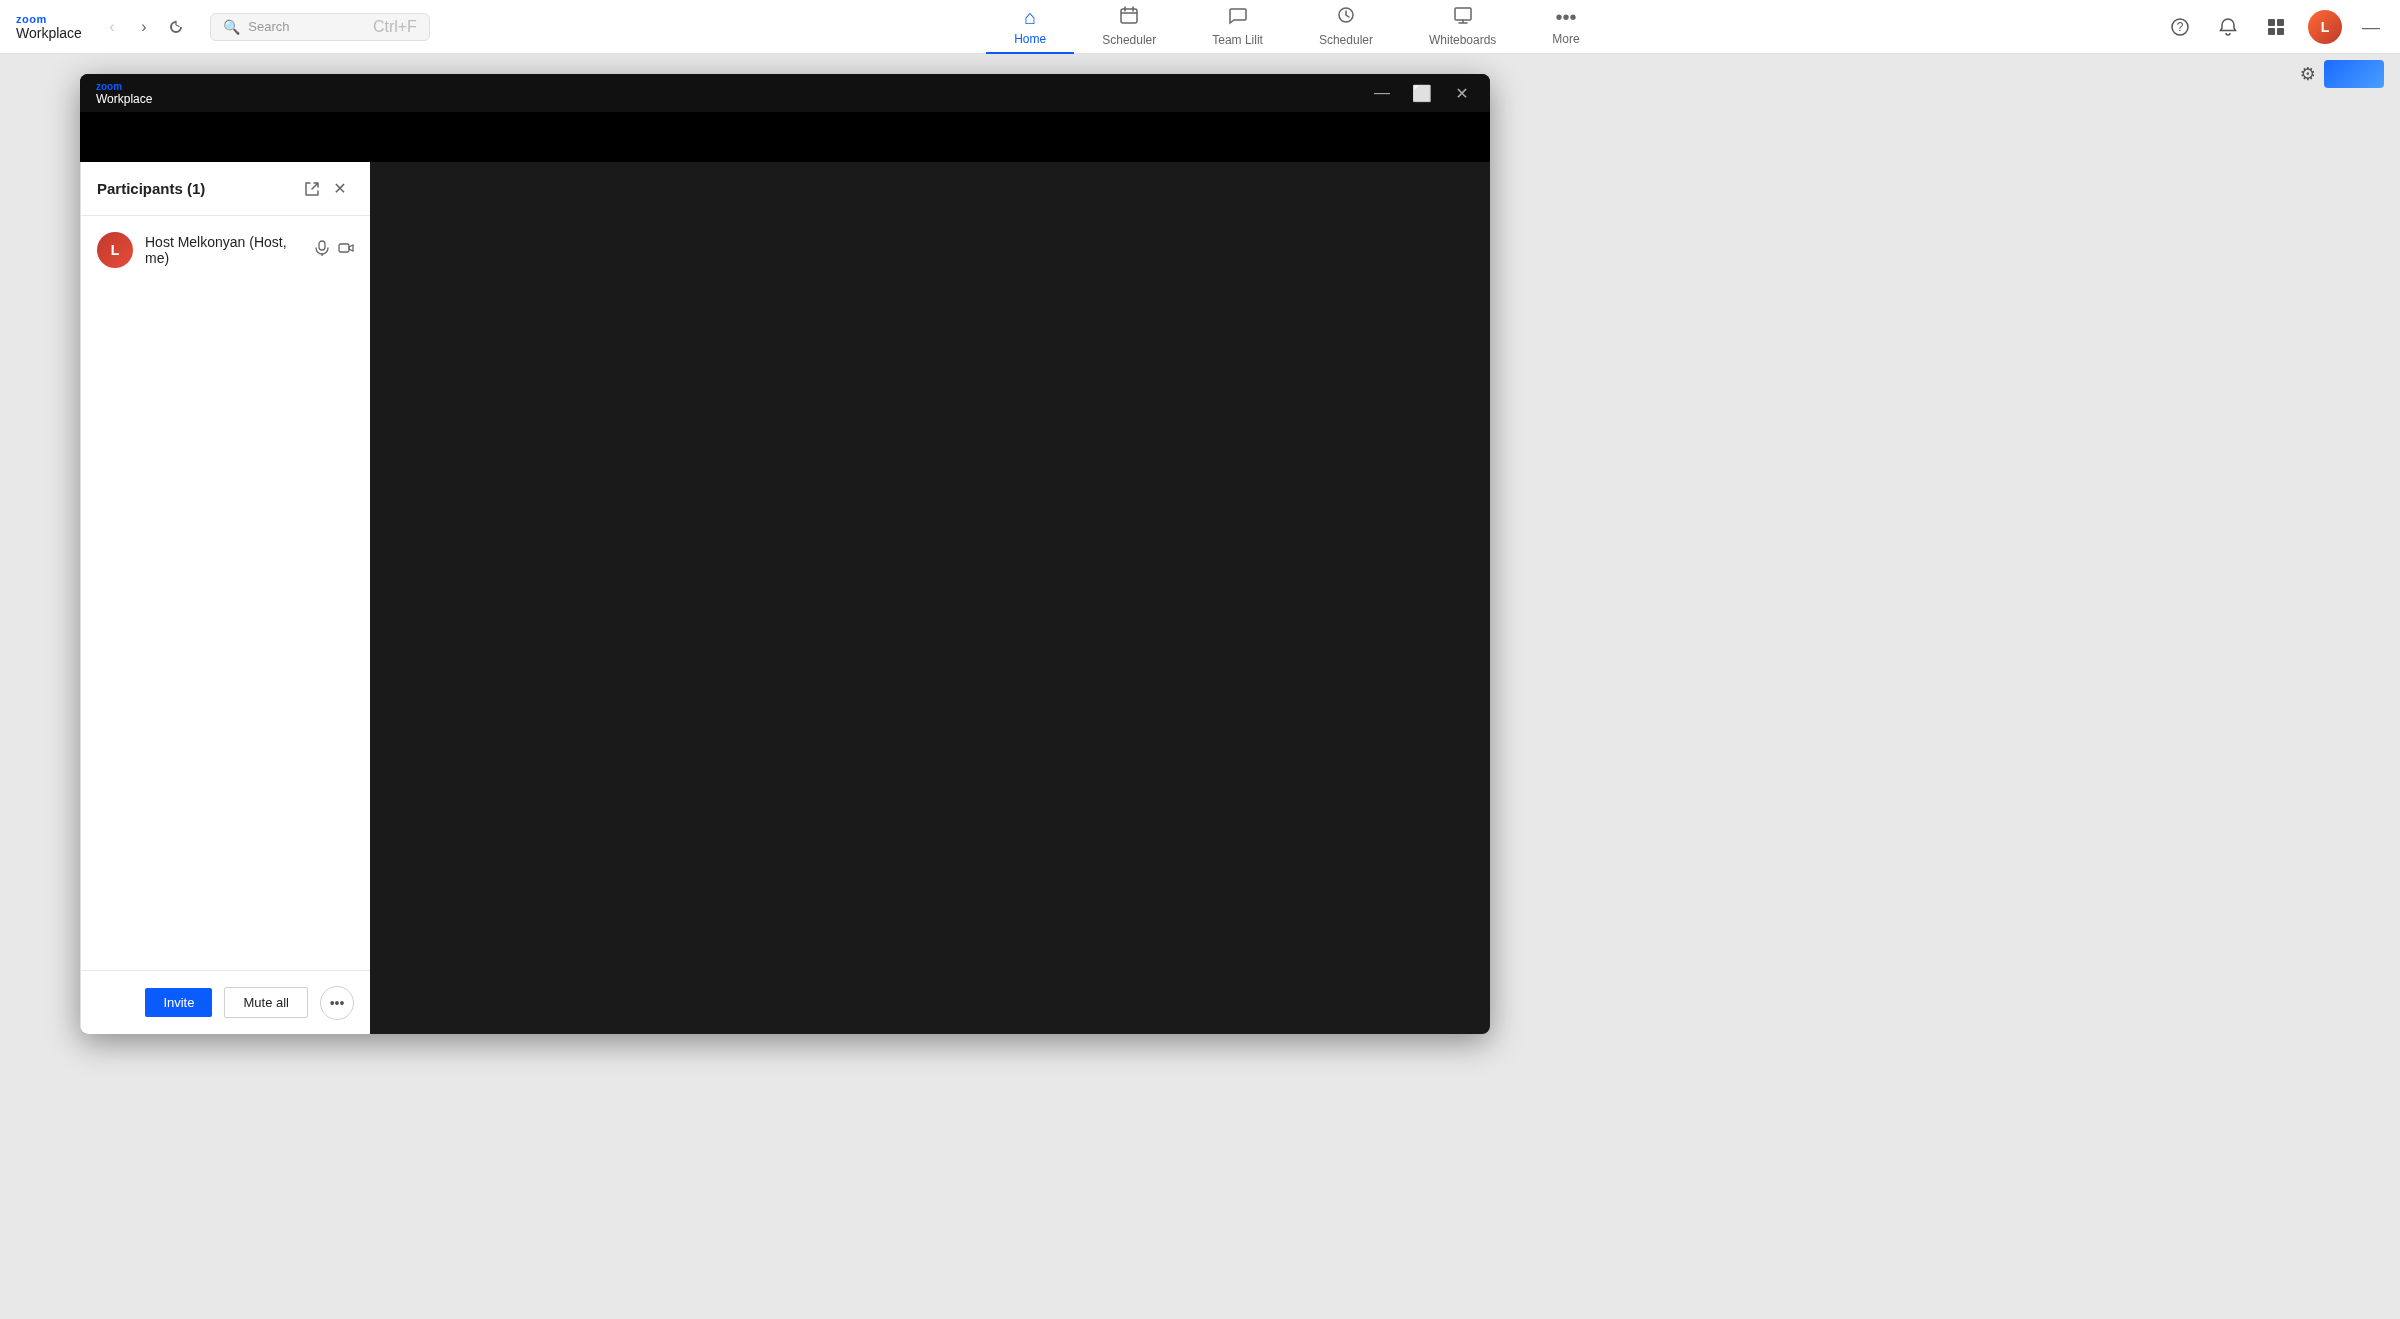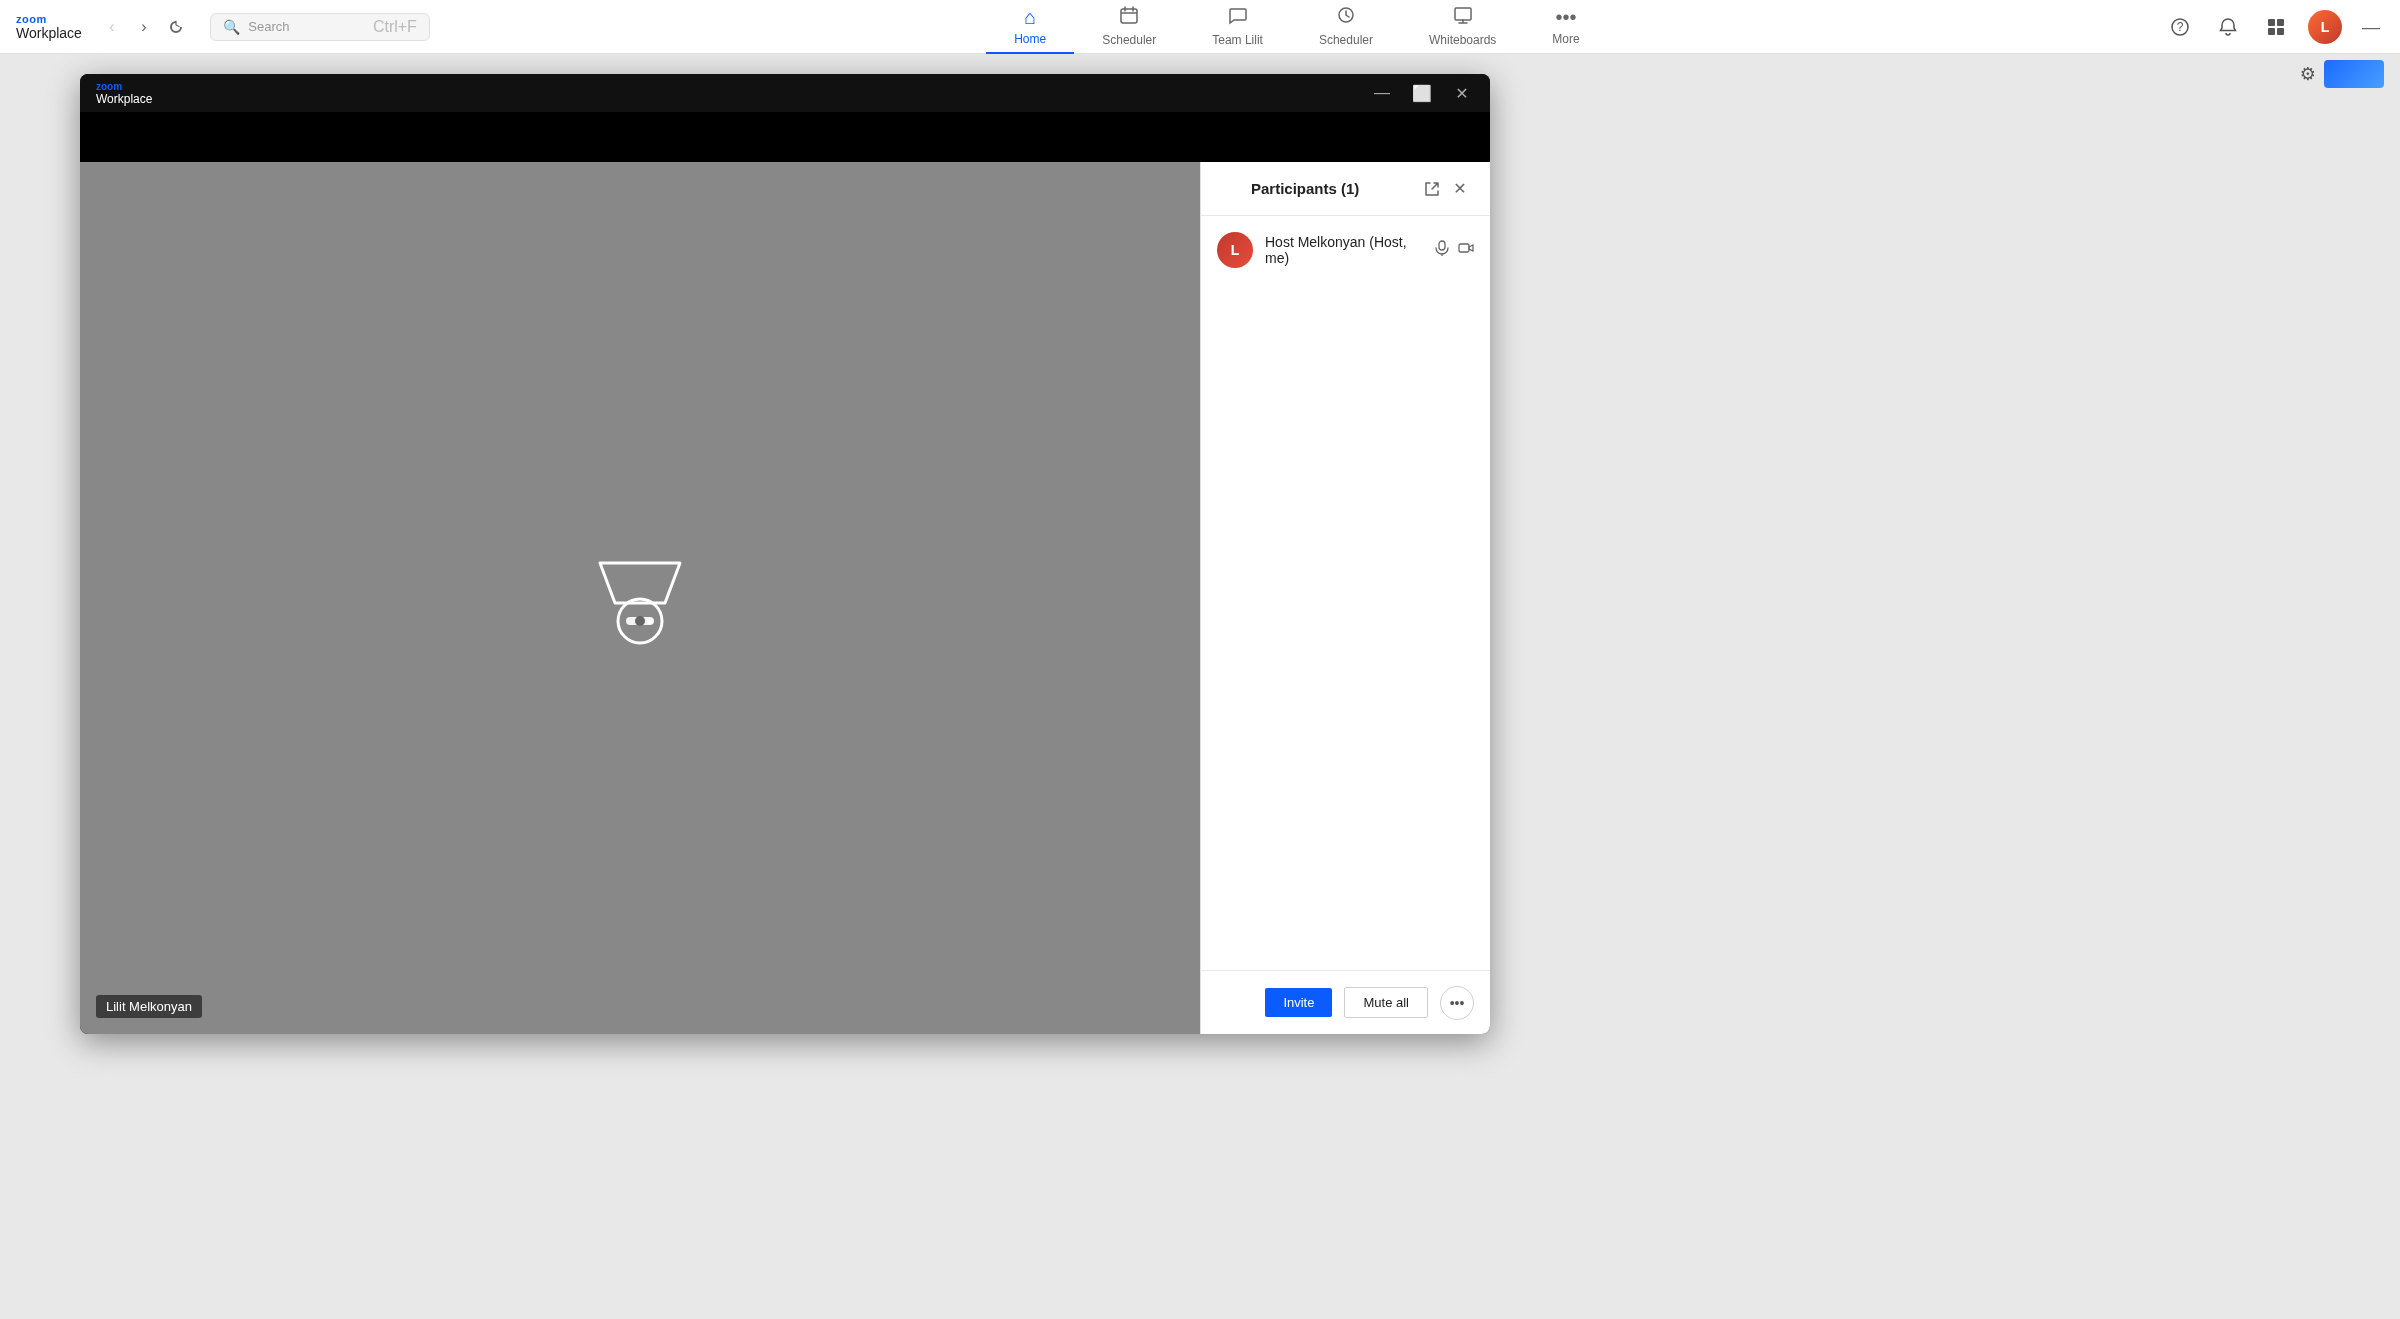--- a/index.html
+++ b/index.html
@@ -281,21 +281,20 @@
       align-items: center;
       padding: 0 16px;
       border-bottom: 1px solid #e8e8e8;
       position: relative;
     }
     .panel-title {
       font-size: 15px;
       font-weight: 600;
       color: #222;
       flex: 1;
-      margin-left: 34px;
     }
     .panel-ctrl {
       color: #666;
       font-size: 16px;
       cursor: pointer;
       width: 28px;
       height: 28px;
       display: flex;
       align-items: center;
       justify-content: center;
@@ -511,37 +510,20 @@
         <div class="m-ctrl">—</div>
         <div class="m-ctrl">⬜</div>
         <div class="m-ctrl">✕</div>
       </div>
     </div>
 
     <div class="meeting-header-bar"></div>
 
     <div class="meeting-body">
 
-      <div class="video-area">
-
-        <div class="camera-icon">
-          <svg class="camera-svg" viewBox="0 0 120 130" fill="none" xmlns="http://www.w3.org/2000/svg">
-
-            <path d="M20 30 L100 30 L85 70 L35 70 Z" stroke="white" stroke-width="3" fill="none" stroke-linejoin="round"></path>
-
-            <circle cx="60" cy="88" r="22" stroke="white" stroke-width="3" fill="none"></circle>
-
-            <rect x="46" y="84" width="28" height="8" rx="4" fill="white" opacity="0.9"></rect>
-            <circle cx="60" cy="88" r="5" fill="#666"></circle>
-            <circle cx="70" cy="88" r="3" fill="white"></circle>
-          </svg>
-        </div>
-
-        <div class="participant-label">Lilit Melkonyan</div>
-      </div>
 
       <div class="participants-panel">
         <div class="panel-header">
           <span class="panel-title">Participants (1)</span>
           <div class="panel-ctrl">
             <svg width="16" height="16" viewBox="0 0 16 16" fill="none">
               <path d="M6 2H2v12h12v-4M10 2h4v4M14 2L8 8" stroke="#666" stroke-width="1.5" stroke-linecap="round" stroke-linejoin="round"></path>
             </svg>
           </div>
           <div class="panel-ctrl">✕</div>

